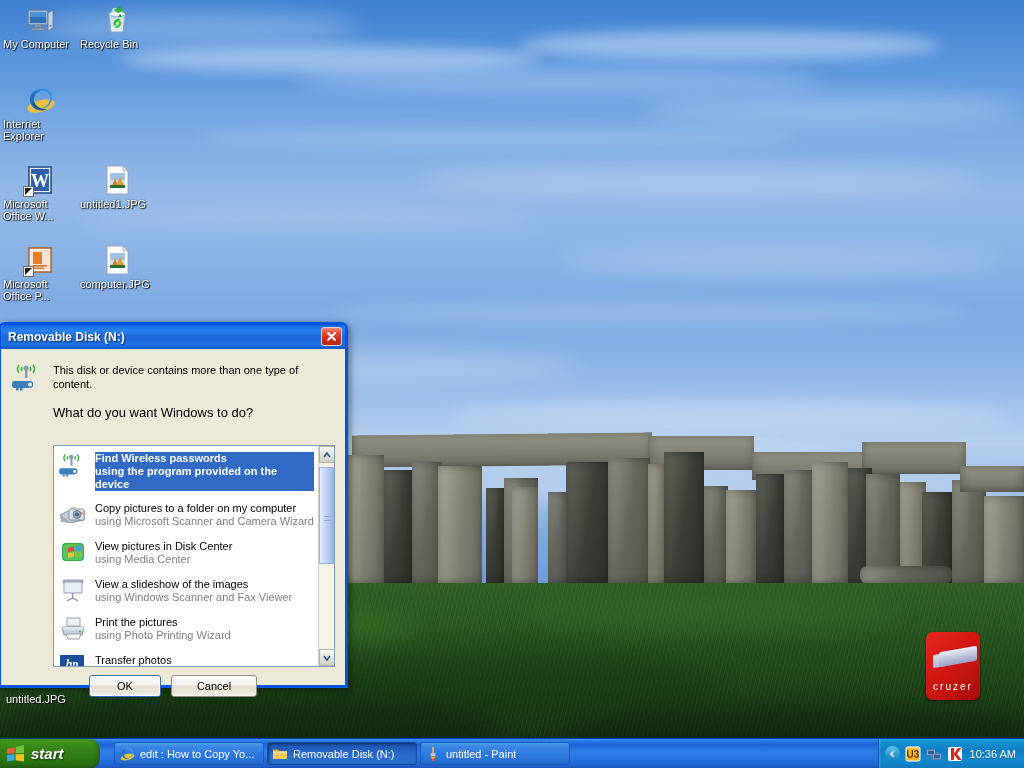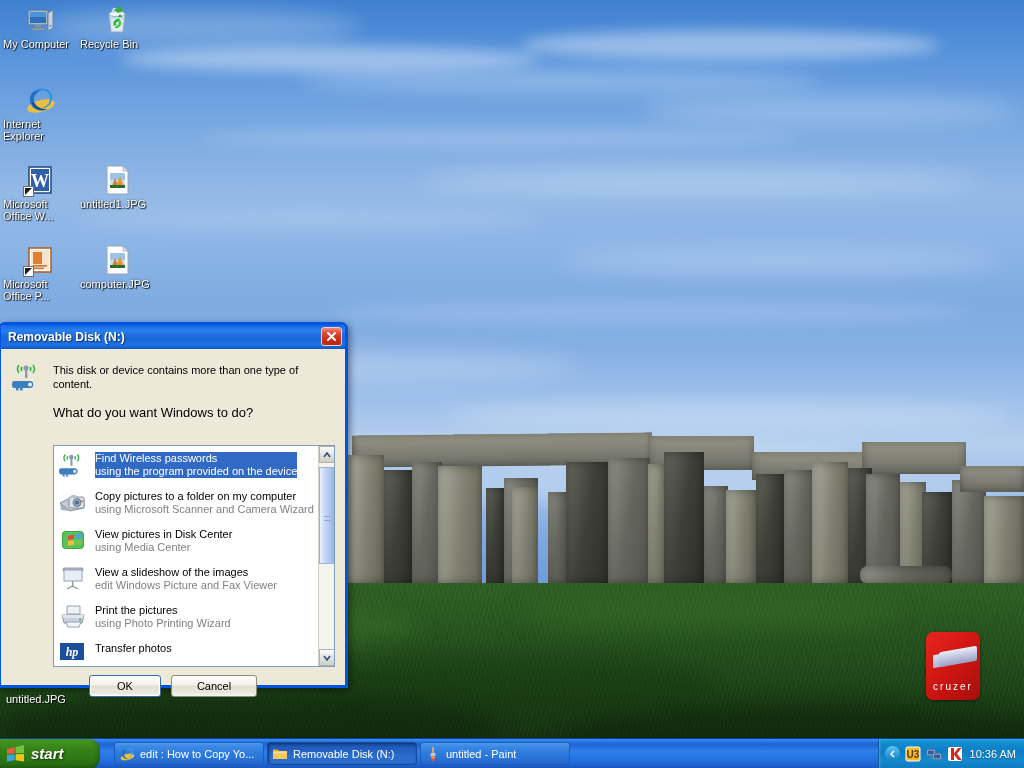--- a/index.html
+++ b/index.html
@@ -244,21 +244,21 @@
     align-items: flex-start;
     cursor: default;
   }
   .litem .ic { width: 30px; height: 28px; flex: 0 0 30px; position: relative; }
   .litem .tt { line-height: 13px; padding-top: 1px; }
   .litem .t1 { font-size: 11px; color: #000; display: block; }
   .litem .t2 { font-size: 11px; color: #808080; display: block; }
   .litem.sel .t1, .litem.sel .t2 {
     background: #316ac5; color: #fff;
   }
-  .litem.sel .tt { display: inline-block; }
+  .litem.sel .tt { display: inline-block; font-weight: bold; }
 
   .scrollbar {
     width: 16px;
     background: #f1efe2;
     border-left: 1px solid #d4d0c8;
     position: relative;
     flex: 0 0 16px;
   }
   .sb-btn {
     position: absolute; left: 0; width: 16px; height: 17px;
@@ -663,21 +663,21 @@
               <svg width="30" height="26" viewBox="0 0 30 26">
                 <rect x="5" y="3" width="20" height="3" rx="1" fill="#b9c4d0" stroke="#7d8896" stroke-width=".8"></rect>
                 <rect x="6" y="5" width="18" height="11" fill="#f2f5f9" stroke="#7d8896" stroke-width=".8"></rect>
                 <rect x="7" y="6" width="16" height="9" fill="#e6edf5"></rect>
                 <path d="M14.6 16 L14.6 22" stroke="#8c98a6" stroke-width="1.4"></path>
                 <path d="M9 24 L14.6 21 L20 24" stroke="#8c98a6" stroke-width="1.4" fill="none"></path>
               </svg>
             </span>
             <span class="tt">
               <span class="t1">View a slideshow of the images</span>
-              <span class="t2">edit Windows Picture and Fax Viewer</span>
+              <span class="t2">using Windows Scanner and Fax Viewer</span>
             </span>
           </div>
 
           <div class="litem">
             <span class="ic">
               <svg width="30" height="26" viewBox="0 0 30 26">
                 <path d="M9 3 L22 3 L22 11 L9 11 Z" fill="#eef3f8" stroke="#8c98a6" stroke-width=".9"></path>
                 <path d="M4 12 L26 12 L24 20 L6 20 Z" fill="#c8d2dc" stroke="#7d8896" stroke-width=".9"></path>
                 <path d="M4 12 L26 12 L25 15 L5 15 Z" fill="#dde5ed"></path>
                 <path d="M8 19 L23 19 L21 24 L10 24 Z" fill="#f4f7fa" stroke="#8c98a6" stroke-width=".9"></path>

